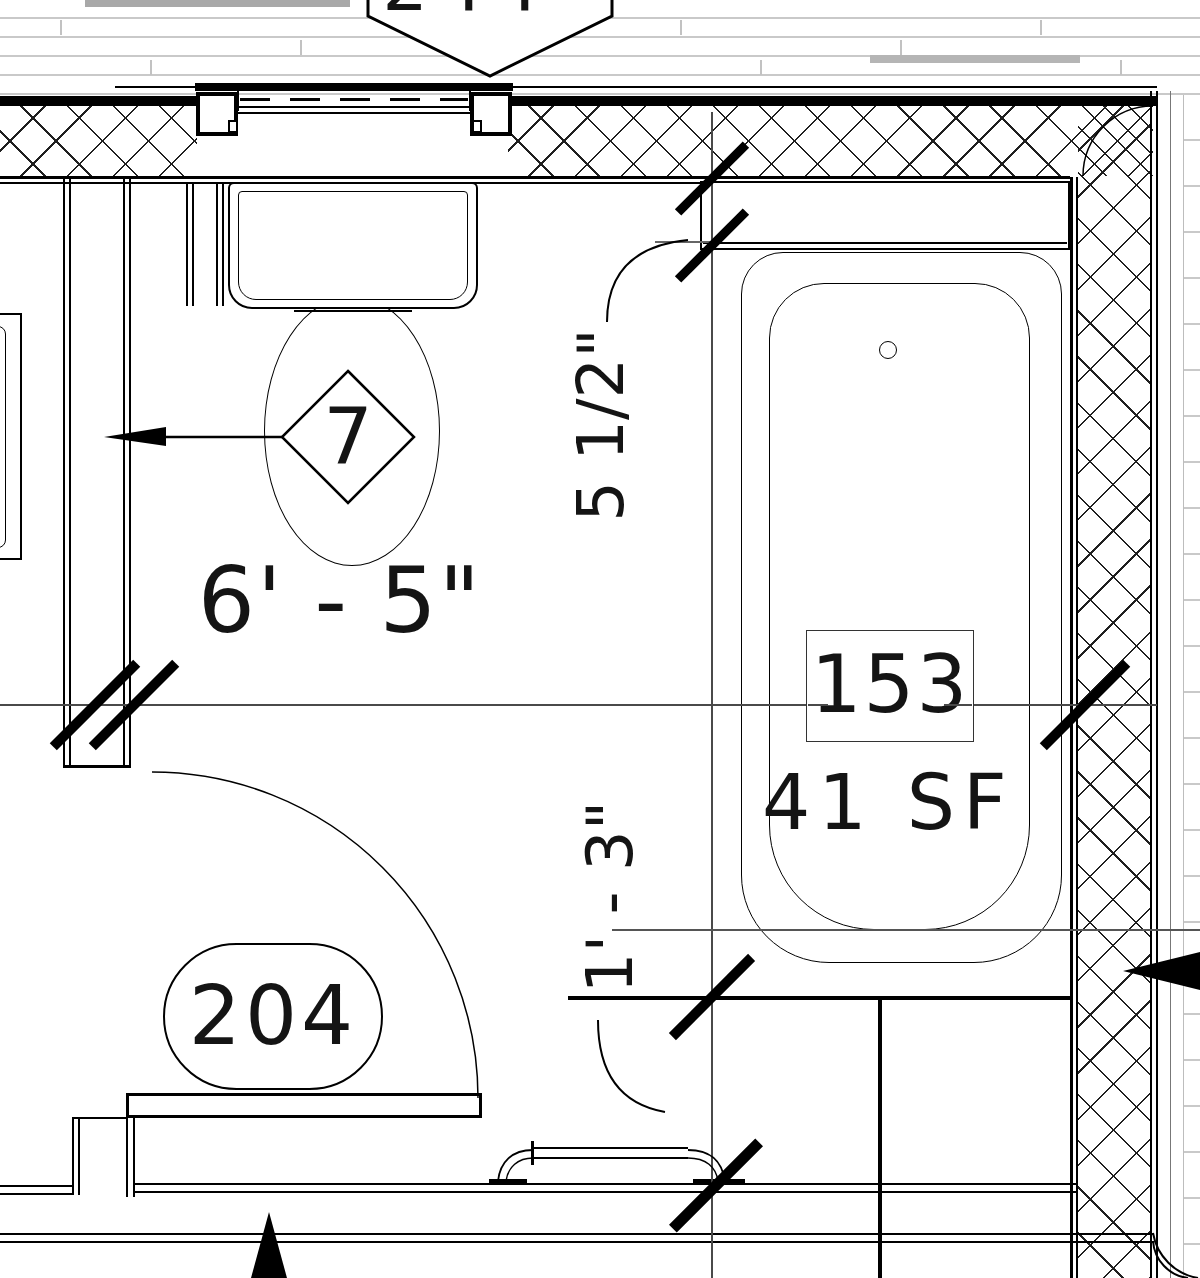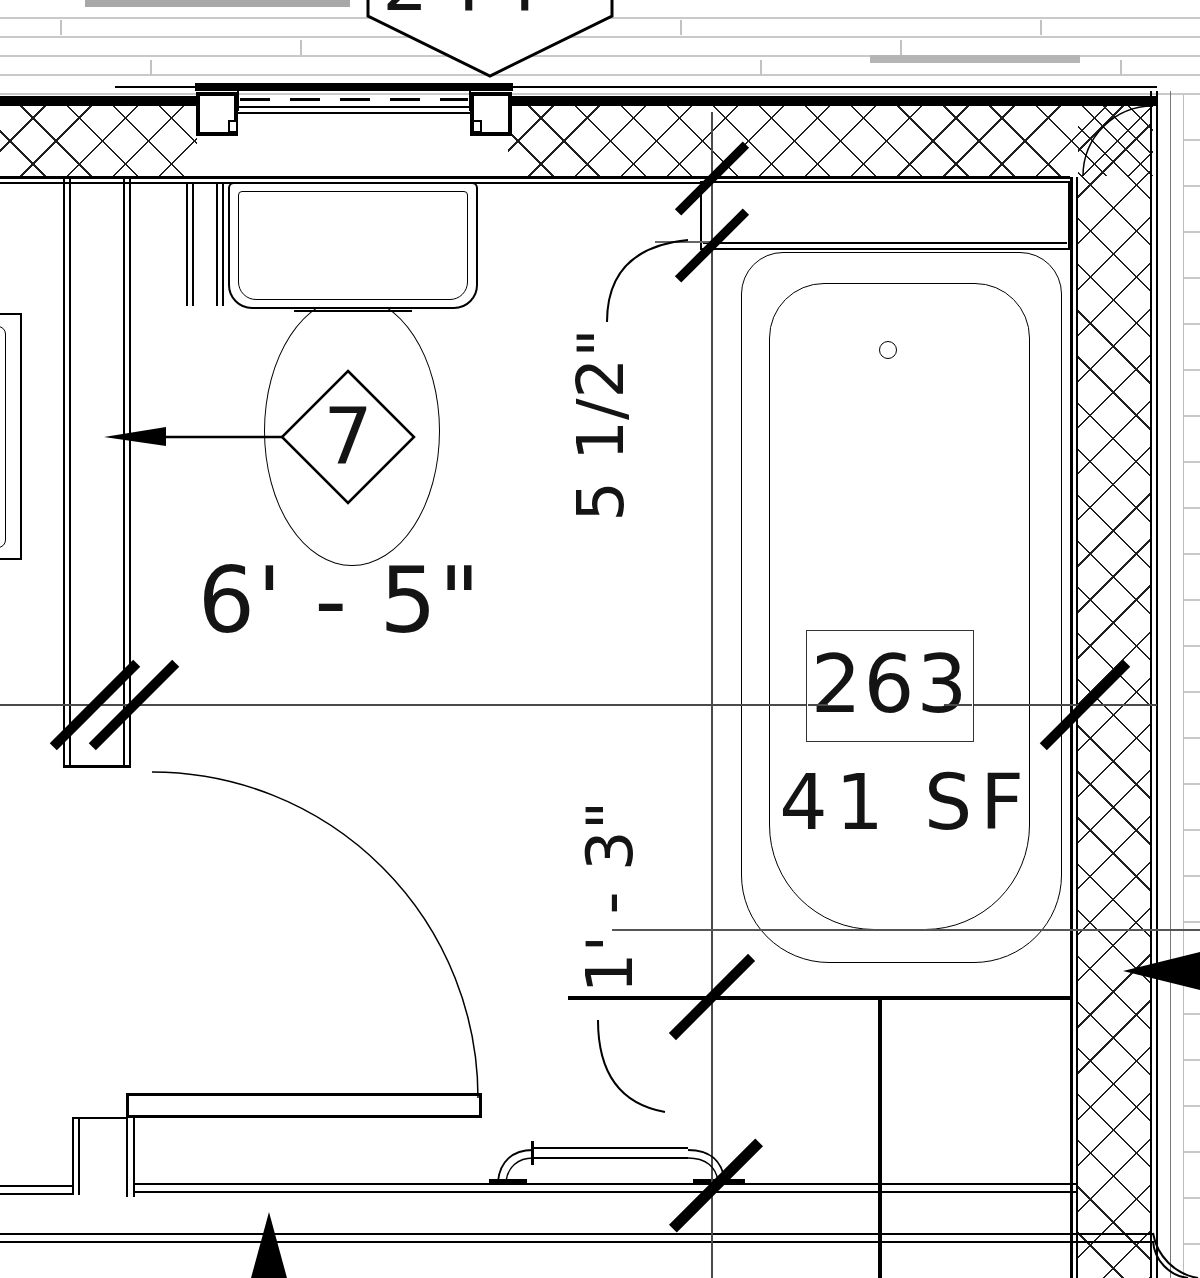--- a/index.html
+++ b/index.html
@@ -162,27 +162,30 @@
     <polygon points="1123,971 1200,952 1200,990" fill="#000"></polygon>
 
     <polygon points="269,1212 287,1278 251,1278" fill="#000"></polygon>
   </svg>
 
   <div class="abs" style="left:378px;top:0;width:176px;height:15px;overflow:hidden;">
     <div class="txt" style="left:0;top:-57px;width:176px;font-size:72px;letter-spacing:10px;text-align:center;">244</div>
   </div>
 
   <div class="abs" style="left:806px;top:630px;width:168px;height:112px;border:1.8px solid #333;background:#fff;box-sizing:border-box;">
-    <div class="txt" style="left:0;top:0;width:100%;height:100%;font-size:80px;line-height:108px;text-align:center;letter-spacing:2px;">263</div>
+    <div class="txt" style="left:0;top:0;width:100%;height:100%;font-size:80px;line-height:108px;text-align:center;letter-spacing:2px;">153</div>
   </div>
   <div class="gln" style="left:808px;top:704px;width:20px;height:1.8px;"></div>
   <div class="gln" style="left:944px;top:704px;width:28px;height:1.8px;"></div>
 
+  <div class="abs" style="left:163px;top:943px;width:220px;height:147px;border:2px solid #000;border-radius:74px;background:#fff;box-sizing:border-box;">
+    <div class="txt" style="left:0;top:0;width:100%;font-size:82px;line-height:141px;text-align:center;letter-spacing:4px;">204</div>
+  </div>
 
   <div class="txt" style="left:308px;top:396px;width:80px;font-size:78px;line-height:82px;text-align:center;">7</div>
 
-  <div class="txt" style="left:762px;top:758px;width:270px;font-size:76px;letter-spacing:8px;text-align:right;">41 SF</div>
+  <div class="txt" style="left:762px;top:758px;width:270px;font-size:76px;letter-spacing:8px;text-align:left;">41 SF</div>
 
   <div class="txt" style="left:175px;top:548px;width:330px;font-size:90px;letter-spacing:2px;text-align:center;">6' - 5"</div>
   <div class="txt" style="left:451px;top:373px;width:300px;height:104px;font-size:64px;line-height:104px;text-align:center;transform:rotate(-90deg);">5 1/2"</div>
   <div class="txt" style="left:440px;top:845px;width:340px;height:104px;font-size:64px;line-height:104px;text-align:center;transform:rotate(-90deg);">1' - 3"</div>
 
 </div>
 
 </body></html>

